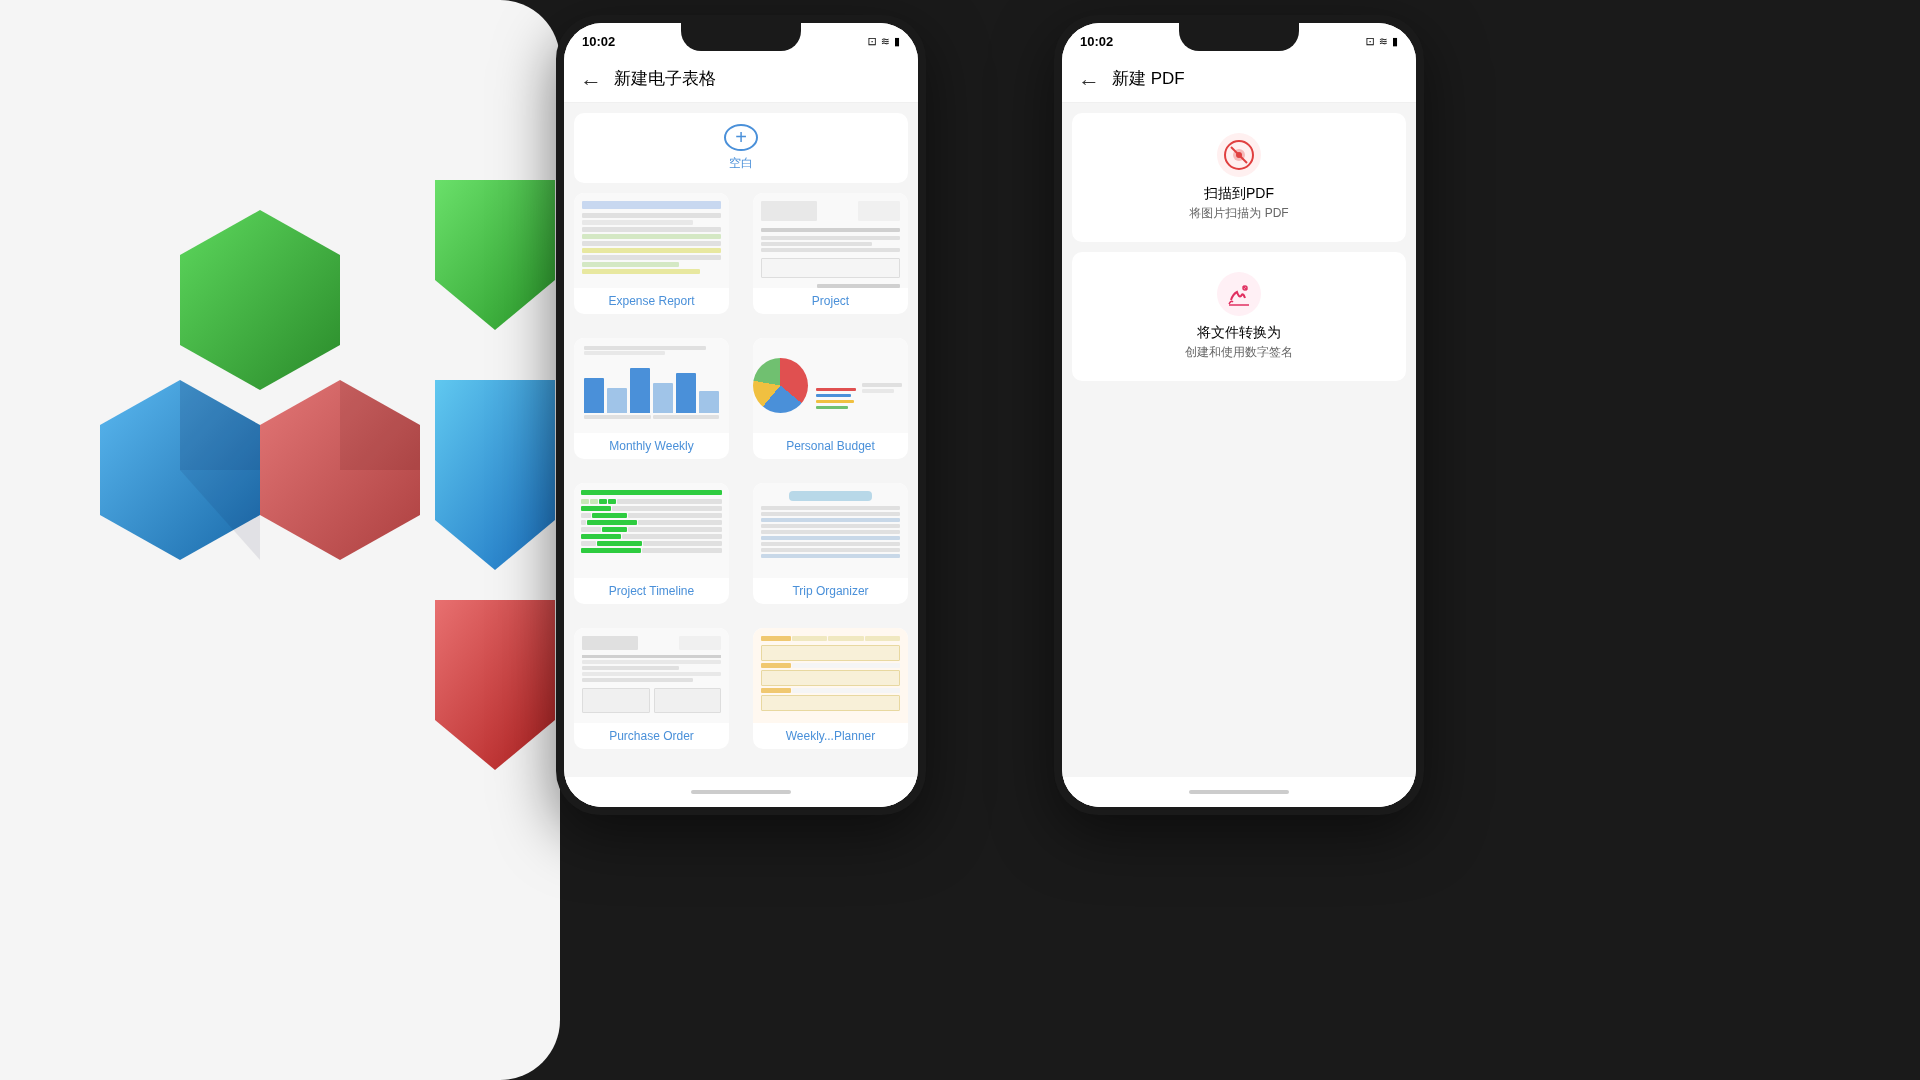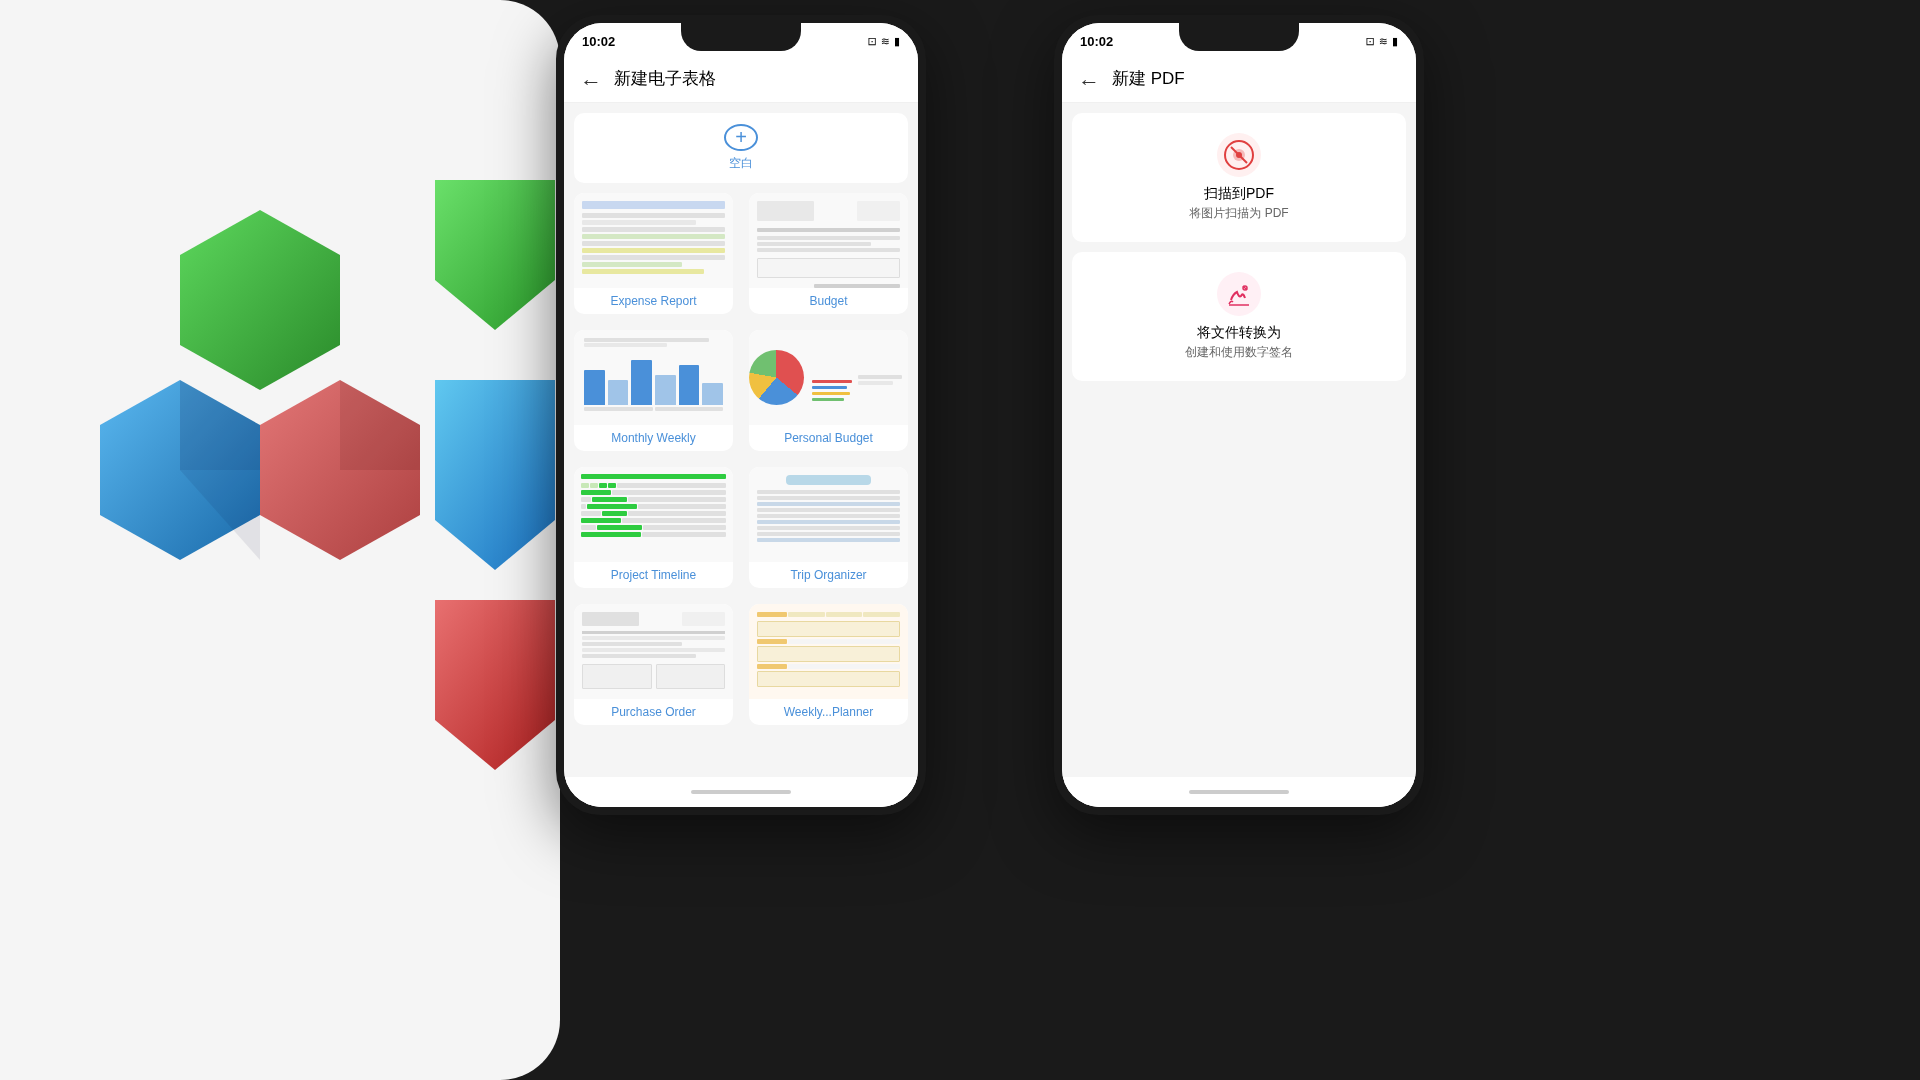--- a/index.html
+++ b/index.html
@@ -145,21 +145,21 @@
     .blank-label {
       font-size: 12px;
       color: #4a90d9;
       margin-top: 4px;
     }
 
     
     .template-grid {
       display: grid;
       grid-template-columns: 1fr 1fr;
-      gap: 16px;
+      gap: 24px;
     }
 
     .template-card {
       background: #fff;
       border-radius: 10px;
       overflow: hidden;
       cursor: pointer;
     }
 
     .template-thumb {
@@ -443,21 +443,21 @@
                 <div style="width:30%;height:20px;background:#f0f0f0;border-radius:1px;"></div>
               </div>
               <div style="height:4px;background:#d0d0d0;border-radius:1px;margin:2px 0;"></div>
               <div style="height:4px;background:#e0e0e0;border-radius:1px;"></div>
               <div style="height:4px;background:#e0e0e0;border-radius:1px;width:80%;"></div>
               <div style="height:4px;background:#e0e0e0;border-radius:1px;"></div>
               <div style="height:20px;background:#f5f5f5;border:1px solid #ddd;border-radius:1px;margin-top:4px;"></div>
               <div style="height:4px;background:#d0d0d0;border-radius:1px;margin-top:4px;width:60%;align-self:flex-end;"></div>
             </div>
           </div>
-          <div class="template-name">Budget</div>
+          <div class="template-name">Project</div>
         </div>
 
         <div class="template-card">
           <div class="template-thumb thumb-monthly">
             <div style="display:flex;flex-direction:column;gap:1px;padding:4px 4px 0 4px;">
               <div style="height:4px;background:#e0e0e0;border-radius:1px;width:90%;"></div>
               <div style="height:4px;background:#e8e8e8;border-radius:1px;width:60%;"></div>
             </div>
             <div class="mini-chart" style="padding:0 4px;">
               <div class="mini-bar" style="height:35px;"></div>

